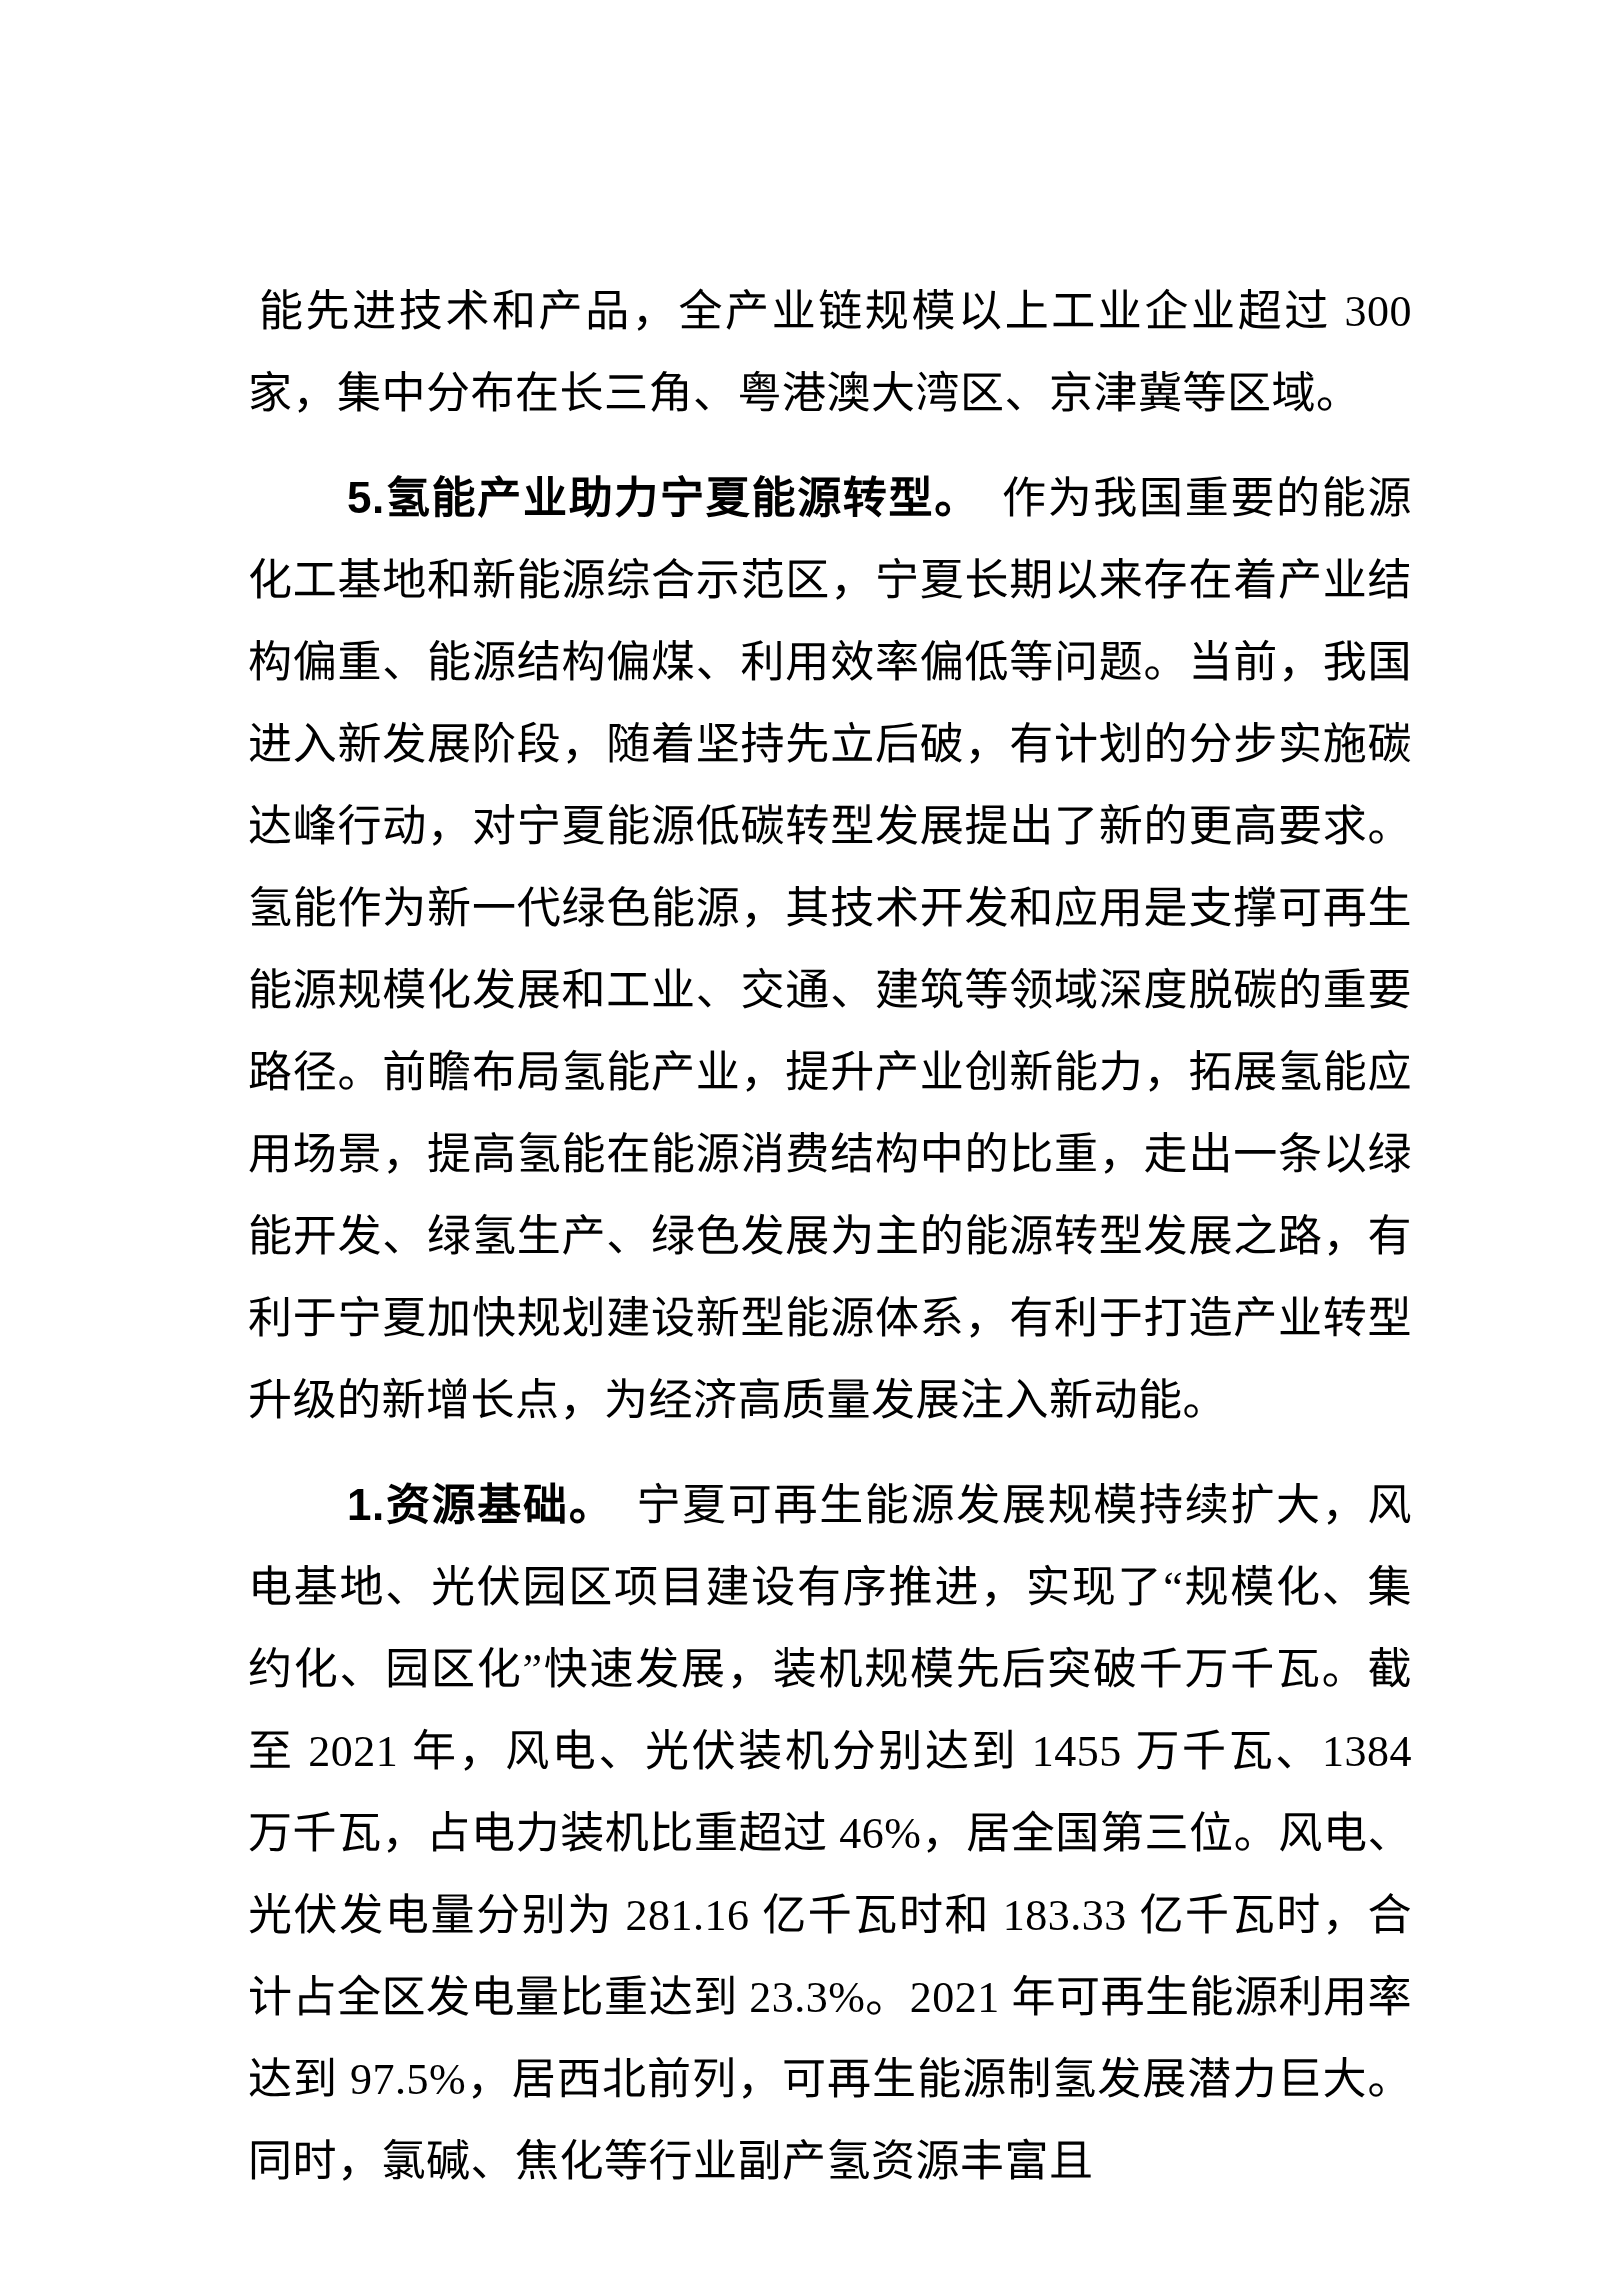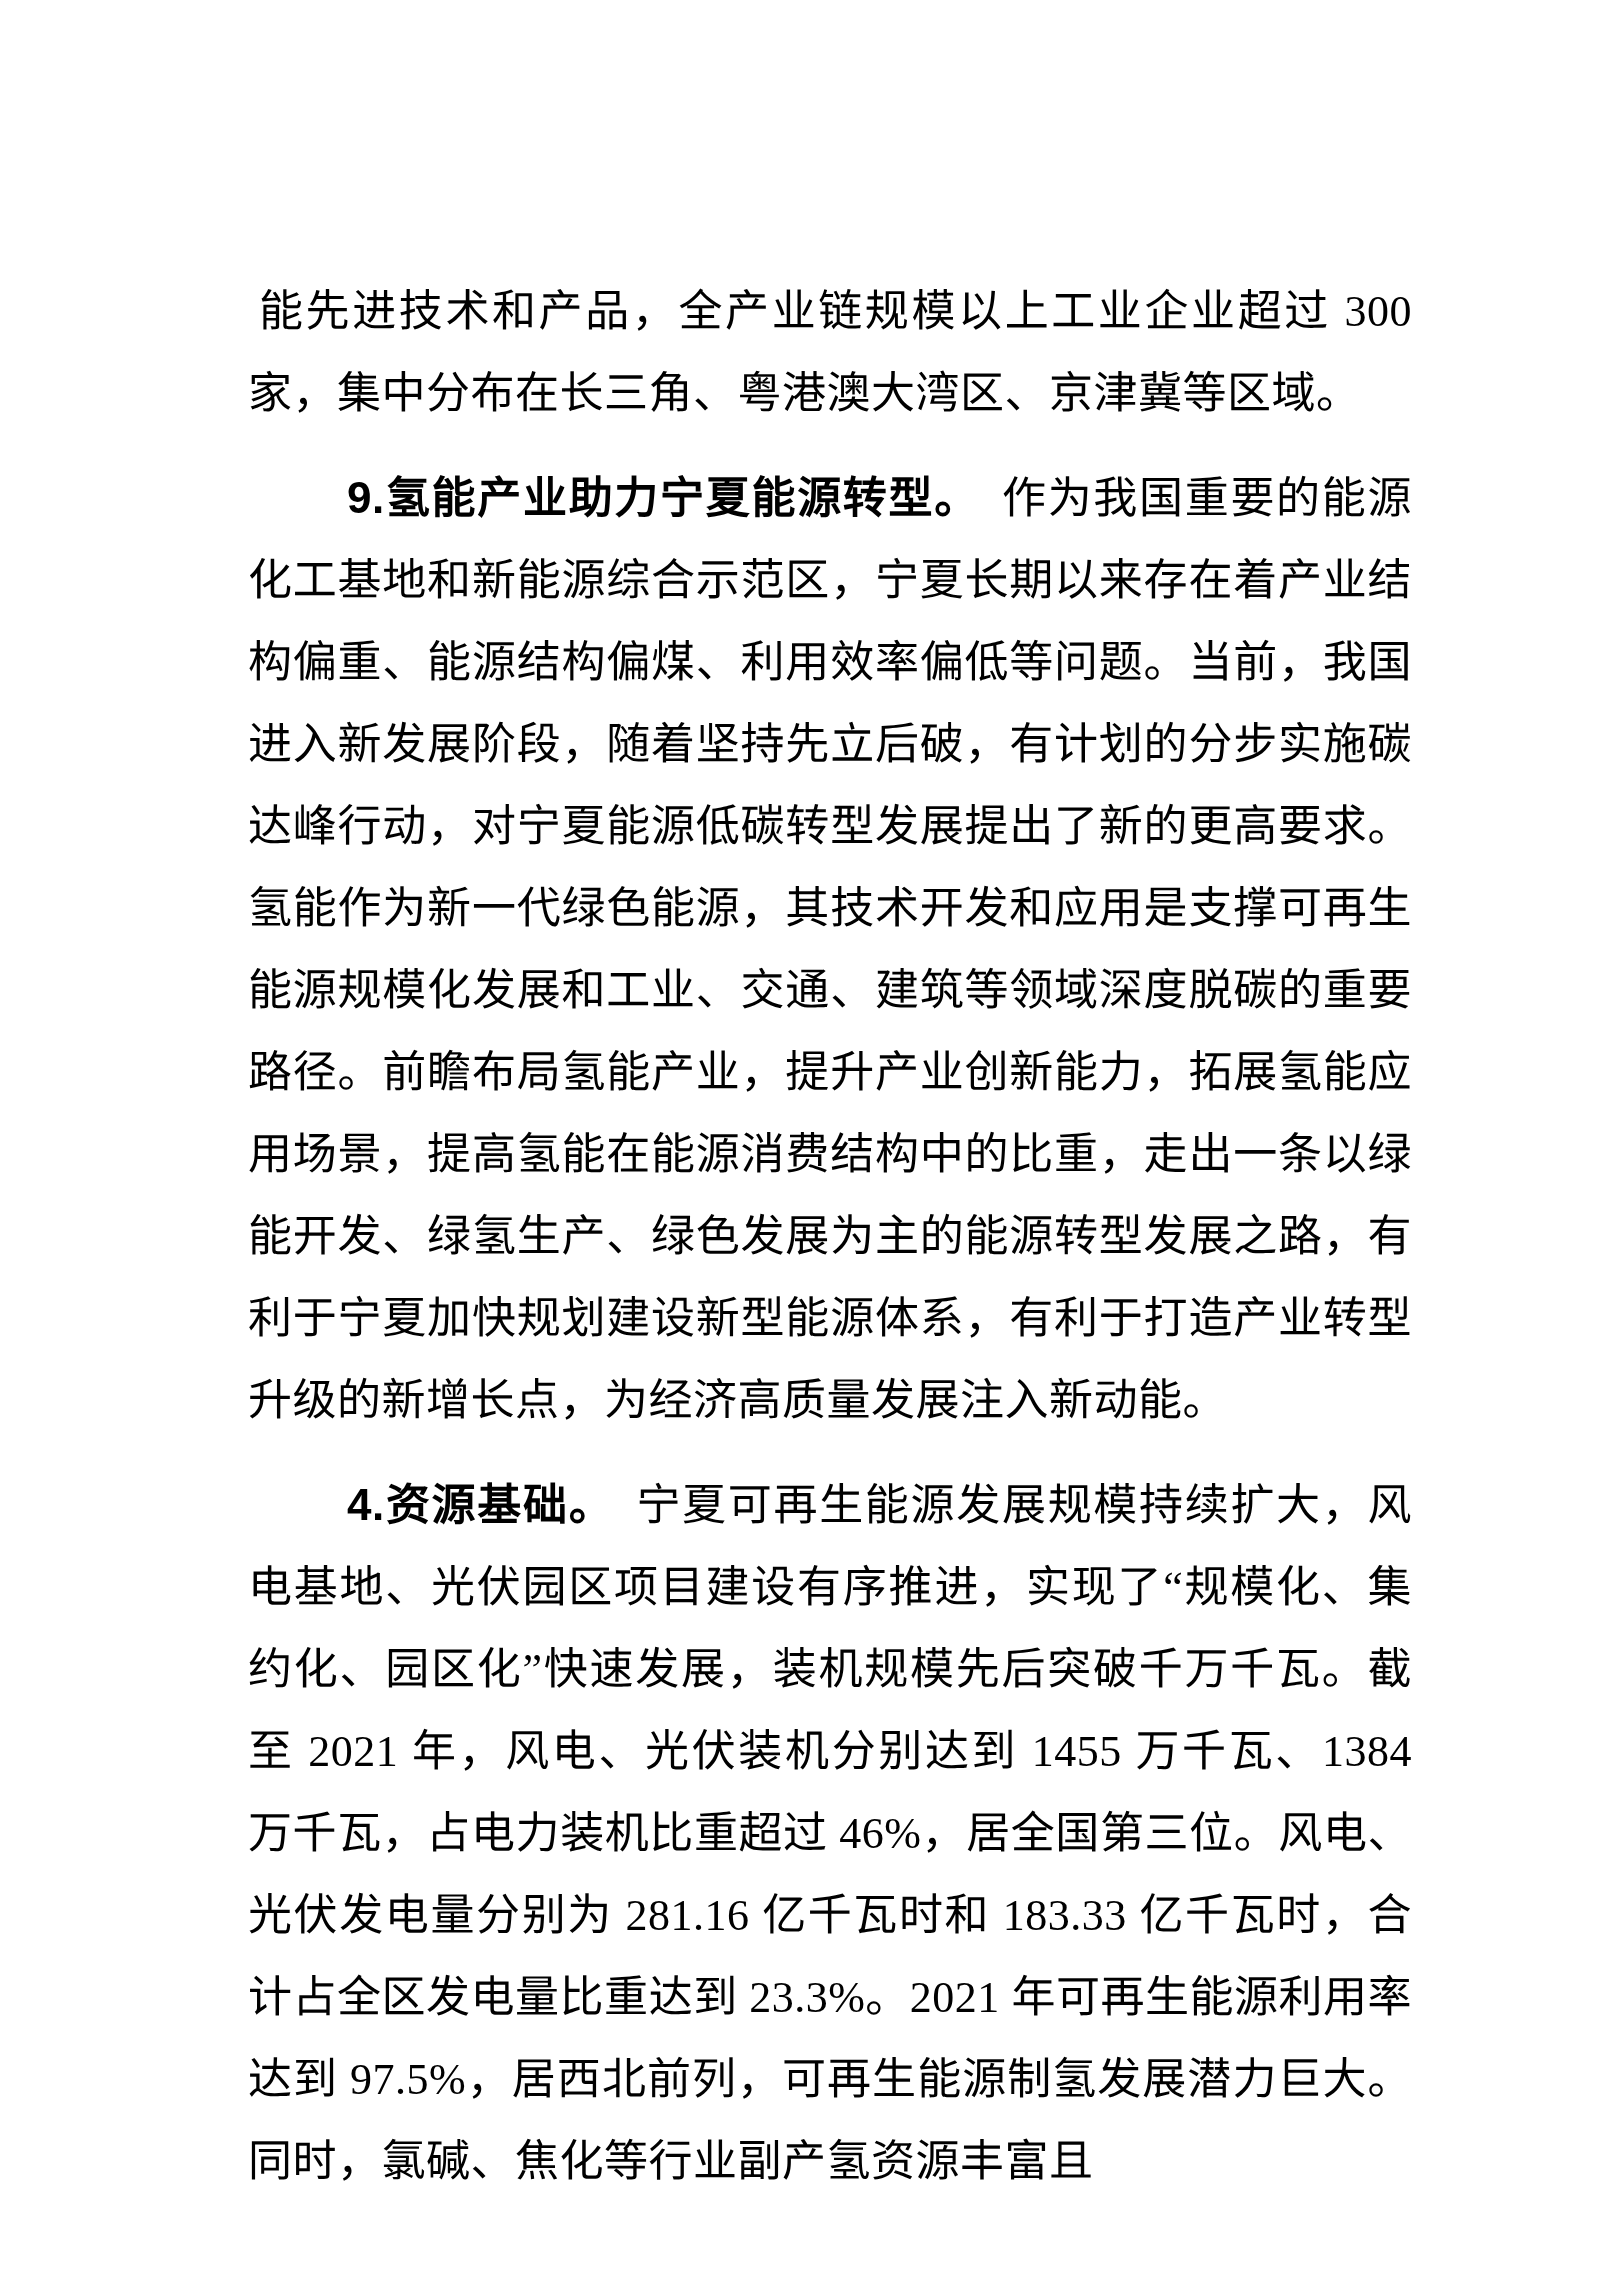--- a/index.html
+++ b/index.html
@@ -46,20 +46,20 @@
   }
 </style>
 </head>
 <body>
 
 <div class="page">
   <div class="content">
 
     <p class="para no-indent"><span>能先进技术和产品，全产业链规模以上工业企业超过 300 家，集中分布在长三角、粤港澳大湾区、京津冀等区域。</span></p>
 
-    <p class="para indent"><span class="bold-lead">9.氢能产业助力宁夏能源转型。</span><span>作为我国重要的能源化工基地和新能源综合示范区，宁夏长期以来存在着产业结构偏重、能源结构偏煤、利用效率偏低等问题。当前，我国进入新发展阶段，随着坚持先立后破，有计划的分步实施碳达峰行动，对宁夏能源低碳转型发展提出了新的更高要求。氢能作为新一代绿色能源，其技术开发和应用是支撑可再生能源规模化发展和工业、交通、建筑等领域深度脱碳的重要路径。前瞻布局氢能产业，提升产业创新能力，拓展氢能应用场景，提高氢能在能源消费结构中的比重，走出一条以绿能开发、绿氢生产、绿色发展为主的能源转型发展之路，有利于宁夏加快规划建设新型能源体系，有利于打造产业转型升级的新增长点，为经济高质量发展注入新动能。</span></p>
+    <p class="para indent"><span class="bold-lead">5.氢能产业助力宁夏能源转型。</span><span>作为我国重要的能源化工基地和新能源综合示范区，宁夏长期以来存在着产业结构偏重、能源结构偏煤、利用效率偏低等问题。当前，我国进入新发展阶段，随着坚持先立后破，有计划的分步实施碳达峰行动，对宁夏能源低碳转型发展提出了新的更高要求。氢能作为新一代绿色能源，其技术开发和应用是支撑可再生能源规模化发展和工业、交通、建筑等领域深度脱碳的重要路径。前瞻布局氢能产业，提升产业创新能力，拓展氢能应用场景，提高氢能在能源消费结构中的比重，走出一条以绿能开发、绿氢生产、绿色发展为主的能源转型发展之路，有利于宁夏加快规划建设新型能源体系，有利于打造产业转型升级的新增长点，为经济高质量发展注入新动能。</span></p>
 
 
-    <p class="para indent"><span class="bold-lead">4.资源基础。</span><span>宁夏可再生能源发展规模持续扩大，风电基地、光伏园区项目建设有序推进，实现了“规模化、集约化、园区化”快速发展，装机规模先后突破千万千瓦。截至 2021 年，风电、光伏装机分别达到 1455 万千瓦、1384 万千瓦，占电力装机比重超过 46%，居全国第三位。风电、光伏发电量分别为 281.16 亿千瓦时和 183.33 亿千瓦时，合计占全区发电量比重达到 23.3%。2021 年可再生能源利用率达到 97.5%，居西北前列，可再生能源制氢发展潜力巨大。同时，氯碱、焦化等行业副产氢资源丰富且</span></p>
+    <p class="para indent"><span class="bold-lead">1.资源基础。</span><span>宁夏可再生能源发展规模持续扩大，风电基地、光伏园区项目建设有序推进，实现了“规模化、集约化、园区化”快速发展，装机规模先后突破千万千瓦。截至 2021 年，风电、光伏装机分别达到 1455 万千瓦、1384 万千瓦，占电力装机比重超过 46%，居全国第三位。风电、光伏发电量分别为 281.16 亿千瓦时和 183.33 亿千瓦时，合计占全区发电量比重达到 23.3%。2021 年可再生能源利用率达到 97.5%，居西北前列，可再生能源制氢发展潜力巨大。同时，氯碱、焦化等行业副产氢资源丰富且</span></p>
 
   </div>
 </div>
 
 
 </body></html>

